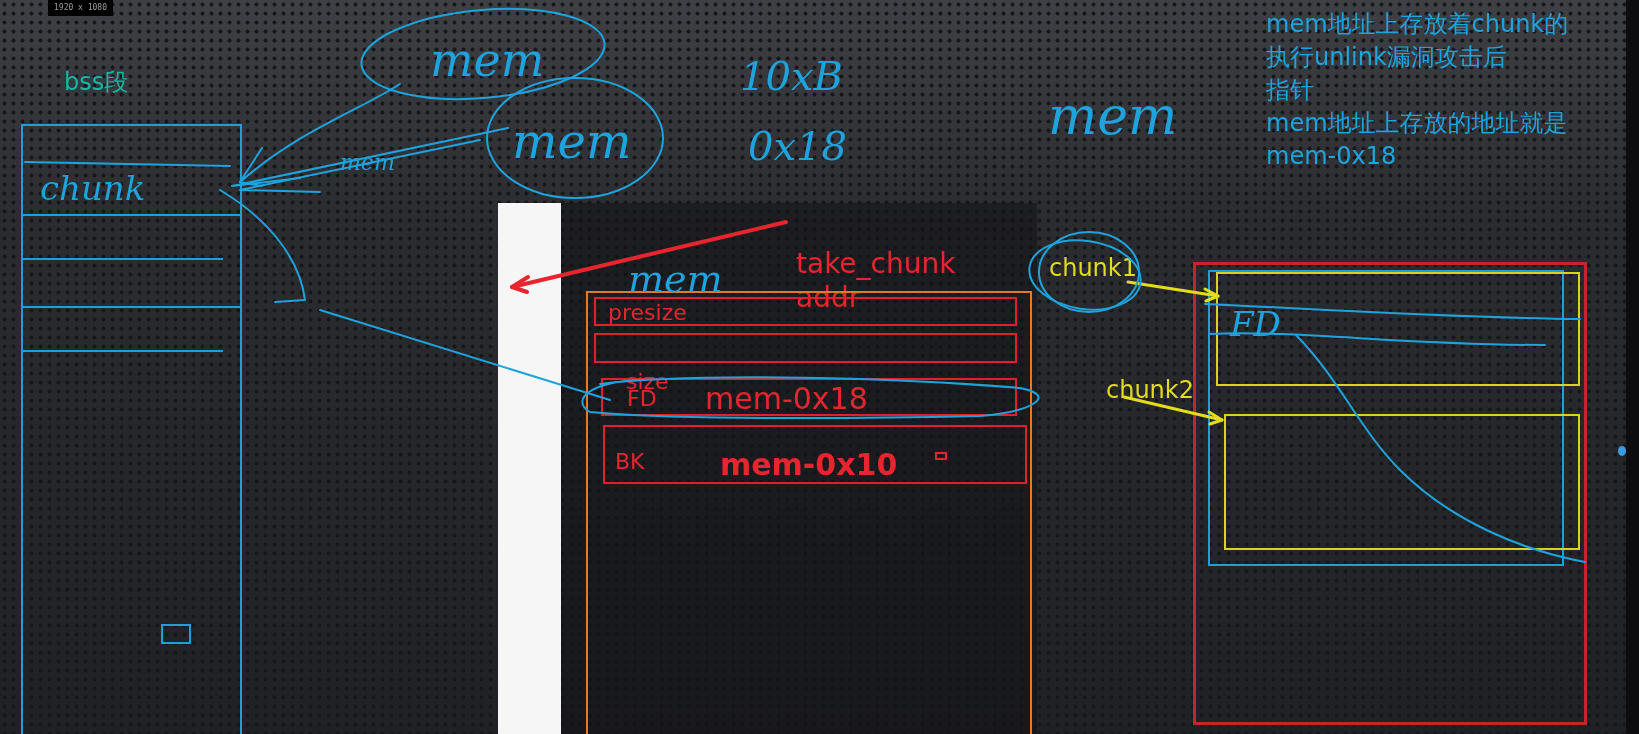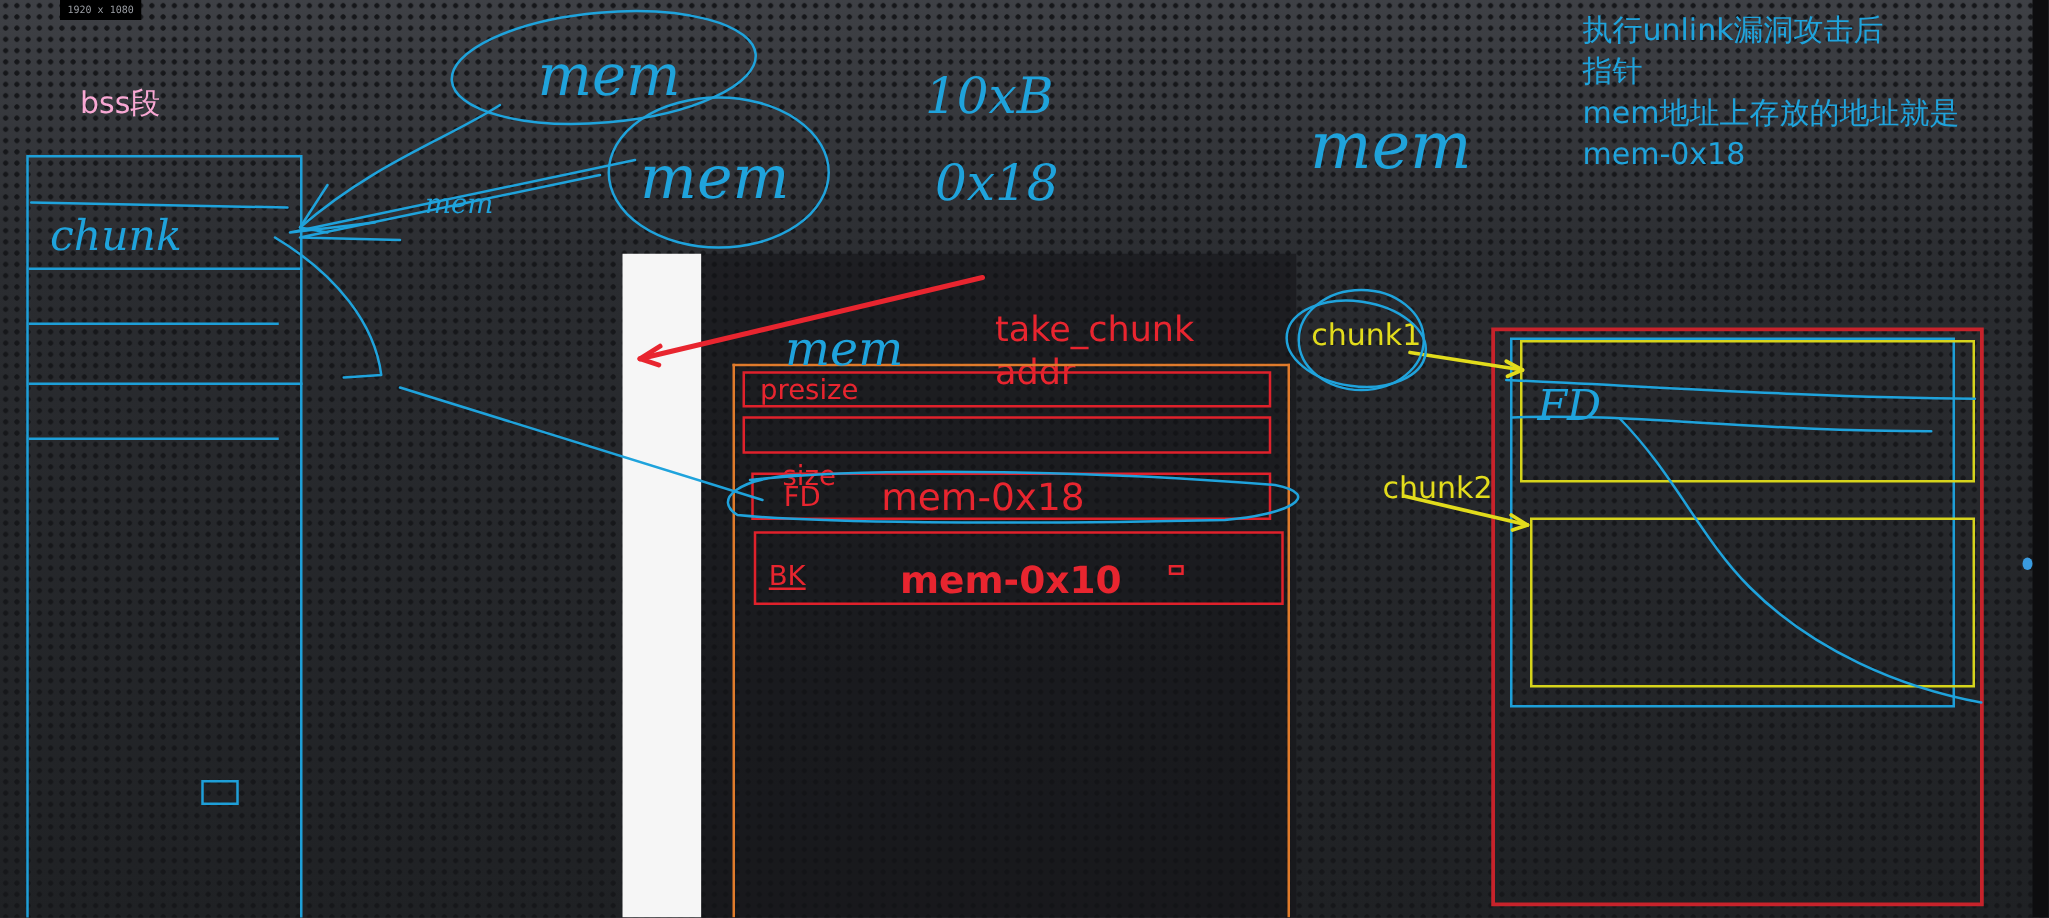--- a/index.html
+++ b/index.html
@@ -10,21 +10,21 @@
       radial-gradient(circle at 50% 50%, #16171a 0 1.8px, transparent 2.3px),
       linear-gradient(180deg, #3e4045 0%, #2a2c30 30%, #1f2124 100%);
     background-size: 9px 9px, 100% 100%;
     font-family: "DejaVu Sans", sans-serif;
   }
   .abs { position: absolute; }
   .res-label {
     left: 0; top: 0; padding: 4px 6px; height: 8px; font-size: 8px; line-height: 8px;
     color: #9a9da3; background: #000000; font-family: "DejaVu Sans Mono", monospace; margin-left: 48px;
   }
-  .bss-title { left: 64px; top: 66px; font-size: 24px; color: #f9a8d4; }
+  .bss-title { left: 64px; top: 66px; font-size: 24px; color: #14b8a6; }
   .bss-box { left: 21px; top: 124px; width: 221px; height: 620px; border: 2px solid #1e9fd8; box-sizing: border-box; }
   .bss-row { position: absolute; left: 0; height: 2px; background: #1e9fd8; }
   .bss-mini { left: 161px; top: 624px; width: 30px; height: 20px; border: 2px solid #1e9fd8; box-sizing: border-box; }
 
   .white-bar { left: 498px; top: 203px; width: 63px; height: 531px; background: #f6f6f6; }
   .mid-panel { left: 561px; top: 203px; width: 476px; height: 531px;
     background-color: rgba(18,19,21,0.55); }
   .mem-box { left: 586px; top: 291px; width: 446px; height: 443px; border: 2px solid #e07b2b; box-sizing: border-box; border-bottom: none; }
   .field { position: absolute; border: 2px solid #e0212b; box-sizing: border-box; color: #e8252f; }
   .field span { position: absolute; white-space: nowrap; }
@@ -67,26 +67,27 @@
   <span style="left:12px;top:1px;font-size:22px;">presize</span>
 </div>
 <div class="field abs" style="left:594px;top:333px;width:423px;height:30px;">
   <span style="left:30px;top:2px;font-size:22px;margin-top:32px;">size</span>
 </div>
 <div class="field abs" style="left:601px;top:378px;width:416px;height:38px;">
   <span style="left:24px;top:6px;font-size:22px;">FD</span>
   <span style="left:102px;top:1px;font-size:30px;">mem-0x18</span>
 </div>
 <div class="field abs" style="left:603px;top:425px;width:424px;height:59px;">
-  <span style="left:10px;top:22px;font-size:22px;text-decoration:underline;">BK</span>
+  <span style="left:10px;top:22px;font-size:22px;">BK</span>
   <span style="left:115px;top:20px;font-size:30px;font-weight:bold;">mem-0x10</span>
   <span style="left:330px;top:25px;width:8px;height:4px;border:2px solid #e8252f;"></span>
 </div>
 
 <div class="abs notes">
+  <div>mem地址上存放着chunk的</div>
   <div>执行unlink漏洞攻击后</div>
   <div>指针</div>
   <div>mem地址上存放的地址就是</div>
   <div>mem-0x18</div>
 </div>
 
 <div class="abs outer-red"></div>
 <div class="abs blue-frame"></div>
 <div class="abs y1"></div>
 <div class="abs y2"></div>

